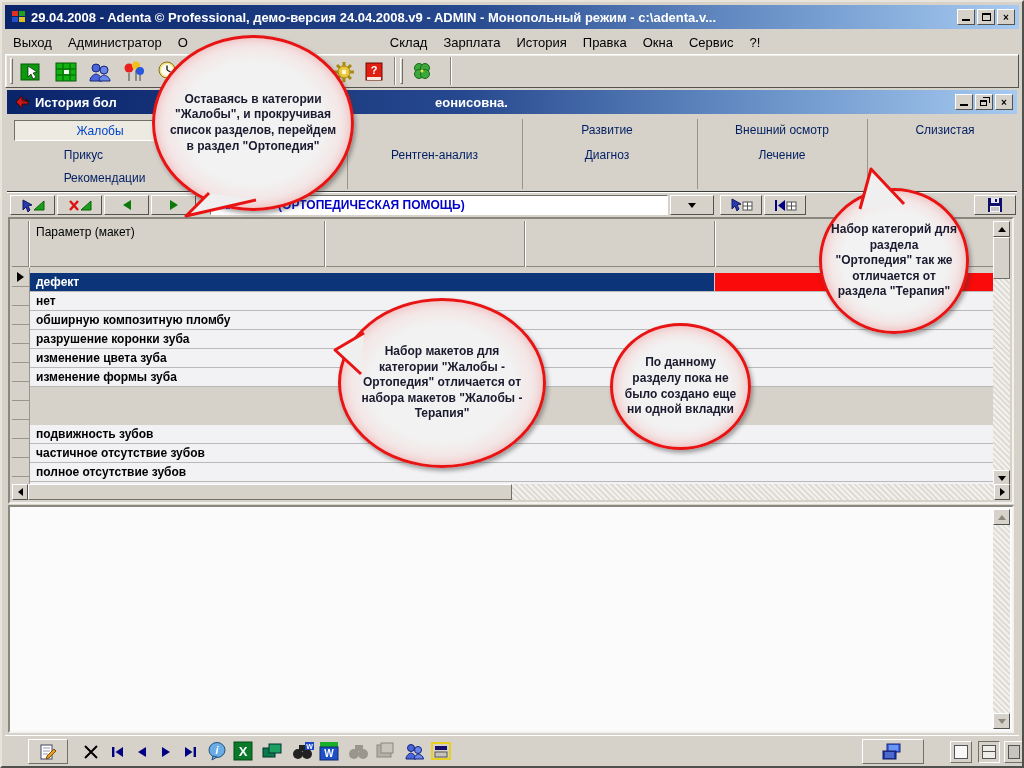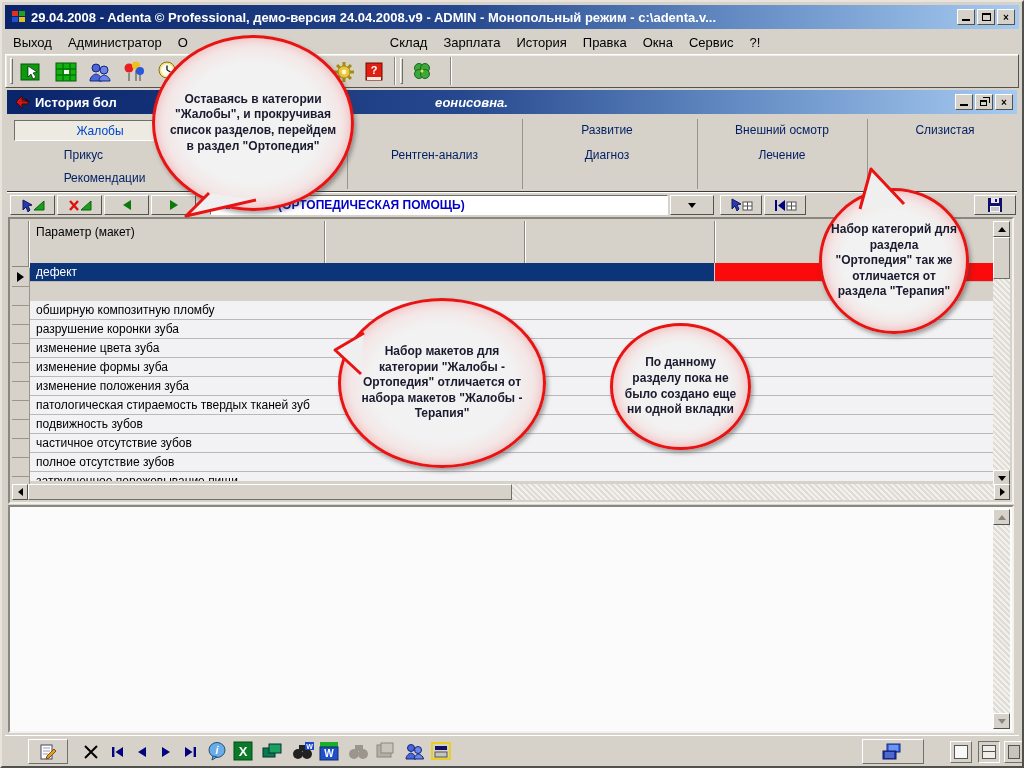--- a/index.html
+++ b/index.html
@@ -180,21 +180,21 @@
   <div class="groove" style="left:448px;top:55px;height:28px;"></div>
 
   <div class="abs titlebar" style="left:5px;top:88px;width:1010px;height:24px;padding:0 4px;">
     <span class="abs" style="left:8px;top:4px;">
       <svg width="16" height="16">
           <polygon points="1,8 7,2 7,6 13,6 13,10 7,10 7,14" fill="#D01818" stroke="#500"></polygon>
           <polygon points="15,8 10,4 10,7 4,7" fill="#181818"></polygon>
         </svg>
     </span>
     <span style="margin-left:24px;">История бол</span>
-    <span class="abs" style="left:428px;font-style:italic;">еонисовна.</span>
+    <span class="abs" style="left:428px;">еонисовна.</span>
     <span style="flex:1;"></span>
     <span class="wbtn">
         <span class="mini"></span>
       </span>
     <span class="wbtn">
         <span class="resto"></span>
       </span>
     <span class="wbtn">×</span>
   </div>
 
@@ -289,31 +289,30 @@
     <div class="indcell" style="top:106px;"></div>
     <div class="indcell" style="top:125px;"></div>
     <div class="indcell" style="top:144px;"></div>
     <div class="indcell" style="top:163px;"></div>
     <div class="indcell" style="top:182px;"></div>
     <div class="indcell" style="top:201px;"></div>
     <div class="indcell" style="top:220px;"></div>
     <div class="indcell" style="top:239px;"></div>
     <div class="indcell" style="top:258px;height:9px;"></div>
 
-    <div class="abs" style="left:0;top:44px;width:1006px;height:218px;overflow:hidden;">
+    <div class="abs" style="left:0;top:54px;width:1006px;height:218px;overflow:hidden;font-weight:bold;">
       <div class="row sel" style="top:0;">
         <span>дефект</span>
         <span class="abs" style="left:684px;top:0;width:280px;height:18px;background:#FA0A0A;border-left:1px solid #D6D2CA;"></span>
       </div>
+      <div class="row" style="top:19px;"><span>нет</span></div>
       <div class="row" style="top:38px;"><span>обширную композитную пломбу</span></div>
       <div class="row" style="top:57px;"><span>разрушение коронки зуба</span></div>
       <div class="row" style="top:76px;"><span>изменение цвета зуба</span></div>
       <div class="row" style="top:95px;"><span>изменение формы зуба</span></div>
-      <div class="row" style="top:114px;"><span>изменение положения зуба</span></div>
-      <div class="row" style="top:133px;"><span>патологическая стираемость твердых тканей зуб</span></div>
       <div class="row" style="top:152px;"><span>подвижность зубов</span></div>
       <div class="row" style="top:190px;"><span>полное отсутствие зубов</span></div>
       <div class="row" style="top:171px;"><span>частичное отсутствие зубов</span></div>
       <div class="row" style="top:209px;"><span>затрудненное пережевывание пищи</span></div>
     </div>
 
     <div class="abs sb sbtrack" style="right:2px;top:2px;width:17px;height:265px;">
       <div class="sbbtn" style="left:0;top:0;">
           <span class="tri-up"></span>
         </div>

